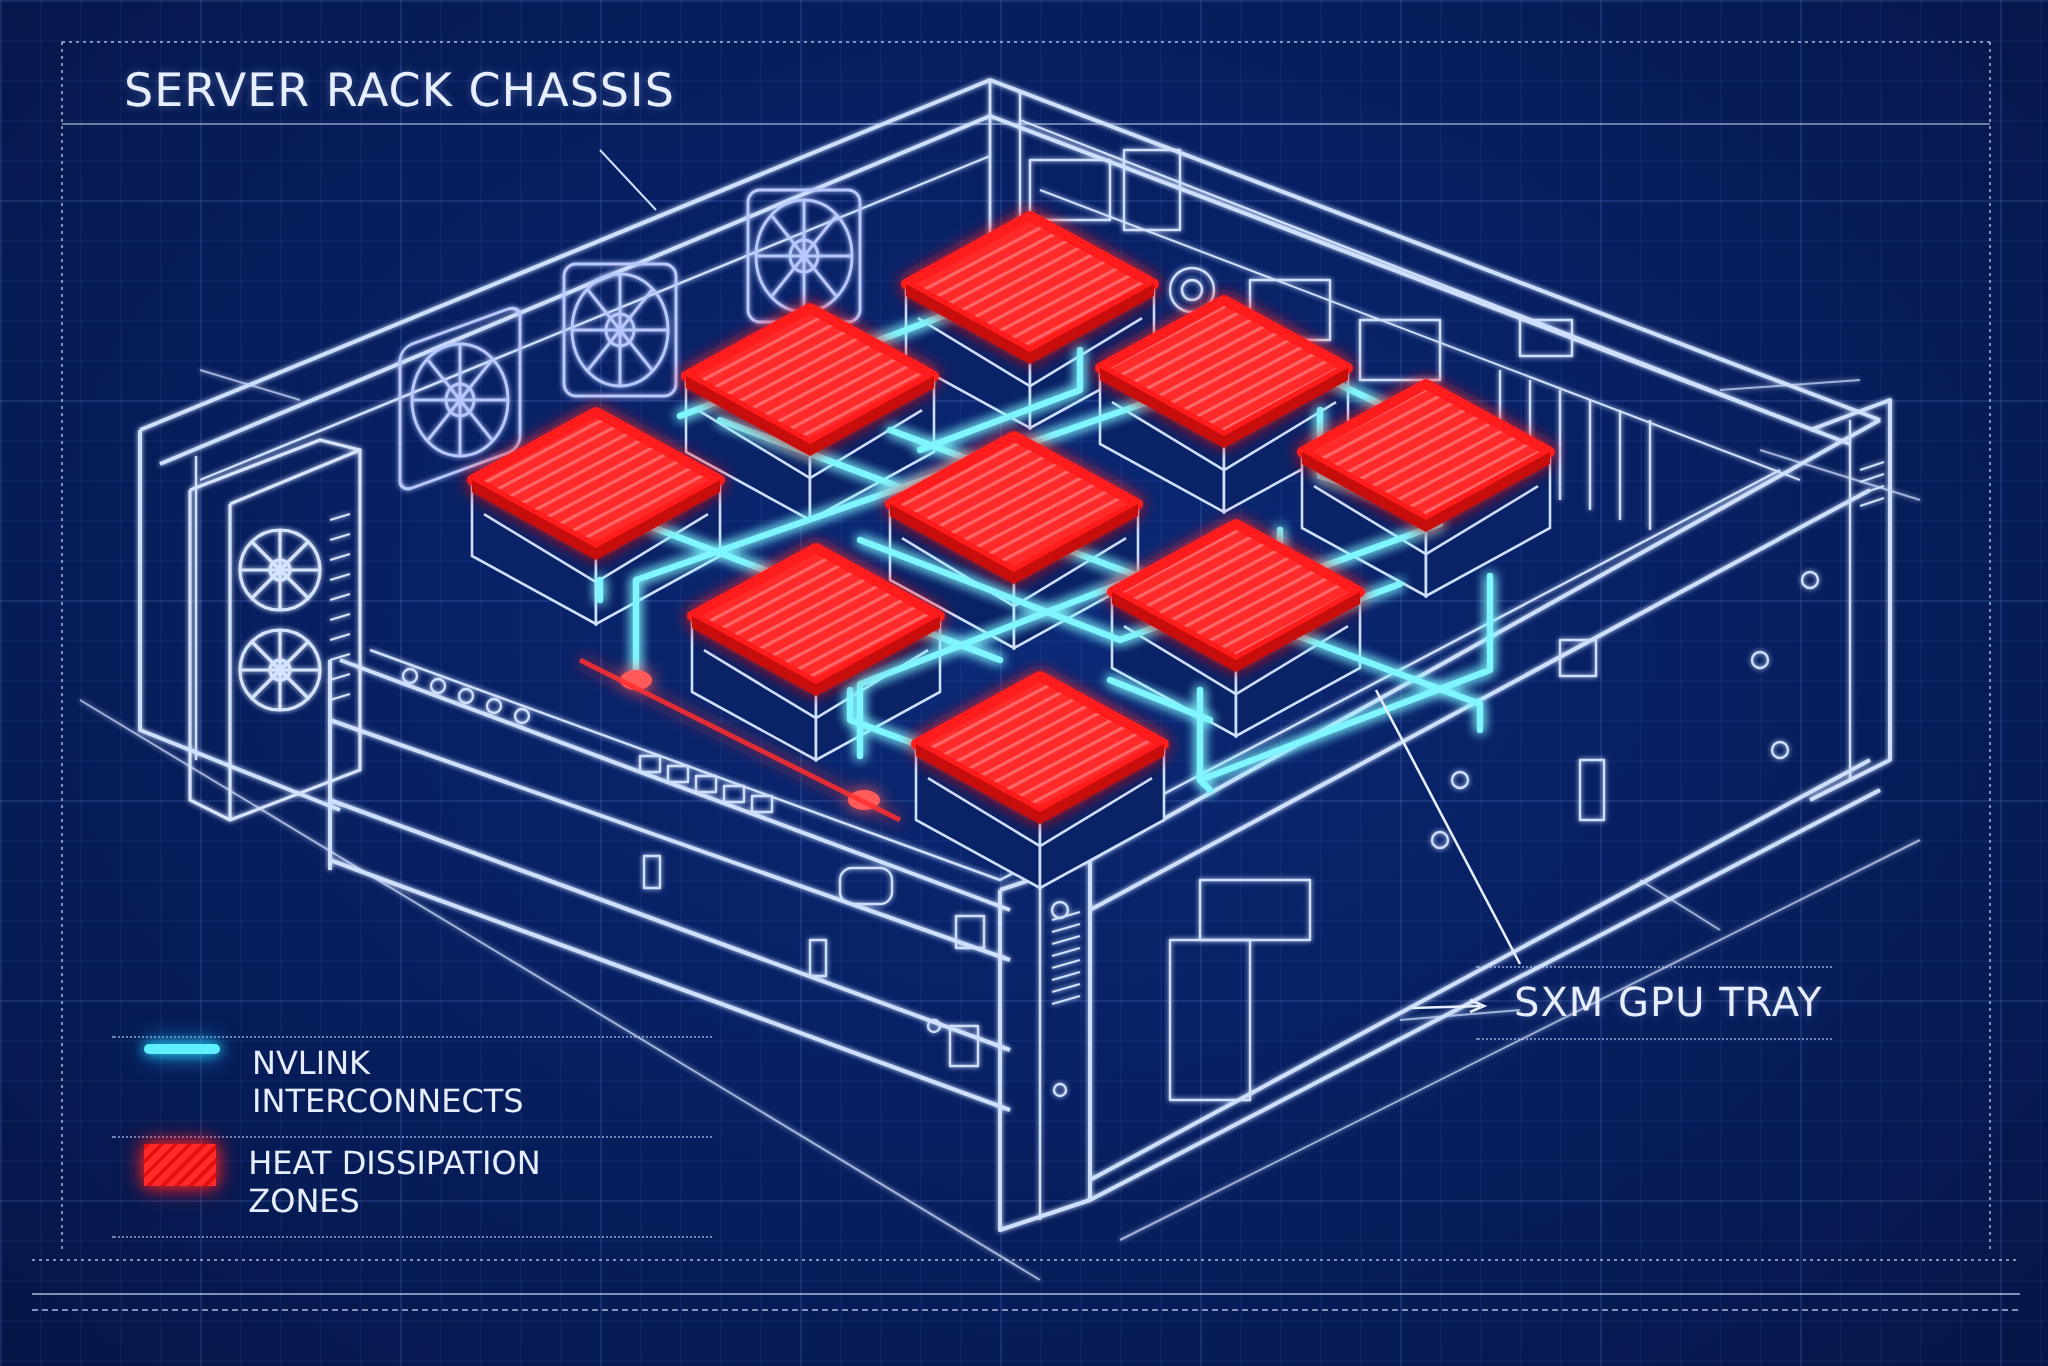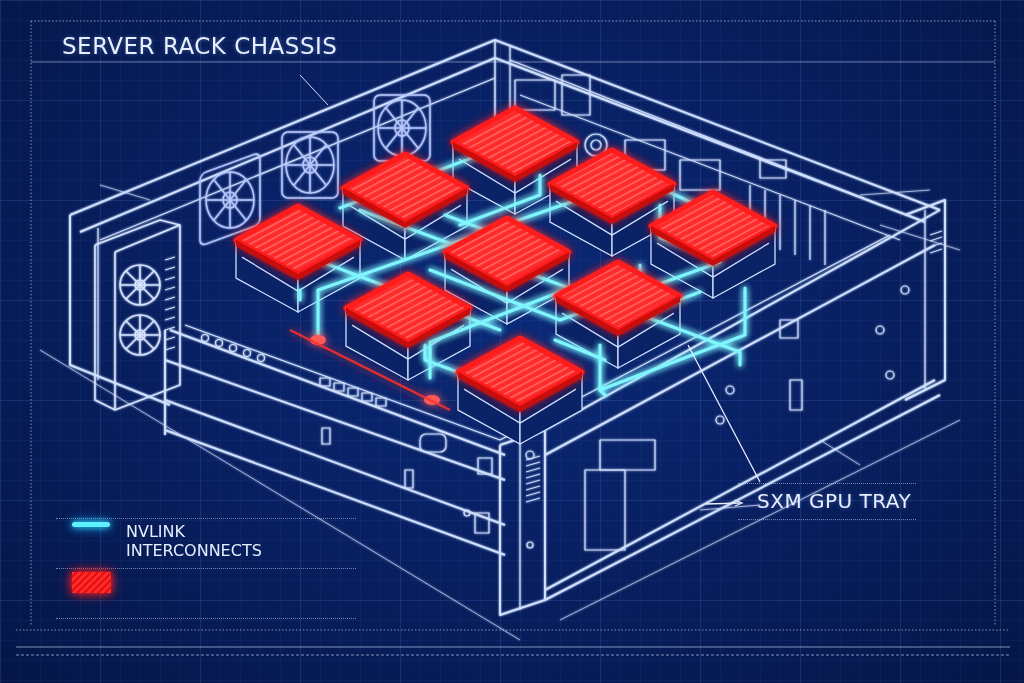--- a/index.html
+++ b/index.html
@@ -384,15 +384,16 @@
 
 <div class="legend">
   <div class="dotline" style="left:10px; top:0; width:300px;"></div>
   <div class="legend-row" style="top:4px;">
     <span class="swatch-line"></span>
     <span class="legend-text">NVLINK INTERCONNECTS</span>
   </div>
   <div class="dotline" style="left:10px; top:50px; width:300px;"></div>
   <div class="legend-row" style="top:54px;">
     <span class="swatch-box"></span>
+    <span class="legend-text">HEAT DISSIPATION ZONES</span>
   </div>
   <div class="dotline" style="left:10px; top:100px; width:300px;"></div>
 </div>
 
 </body></html>

